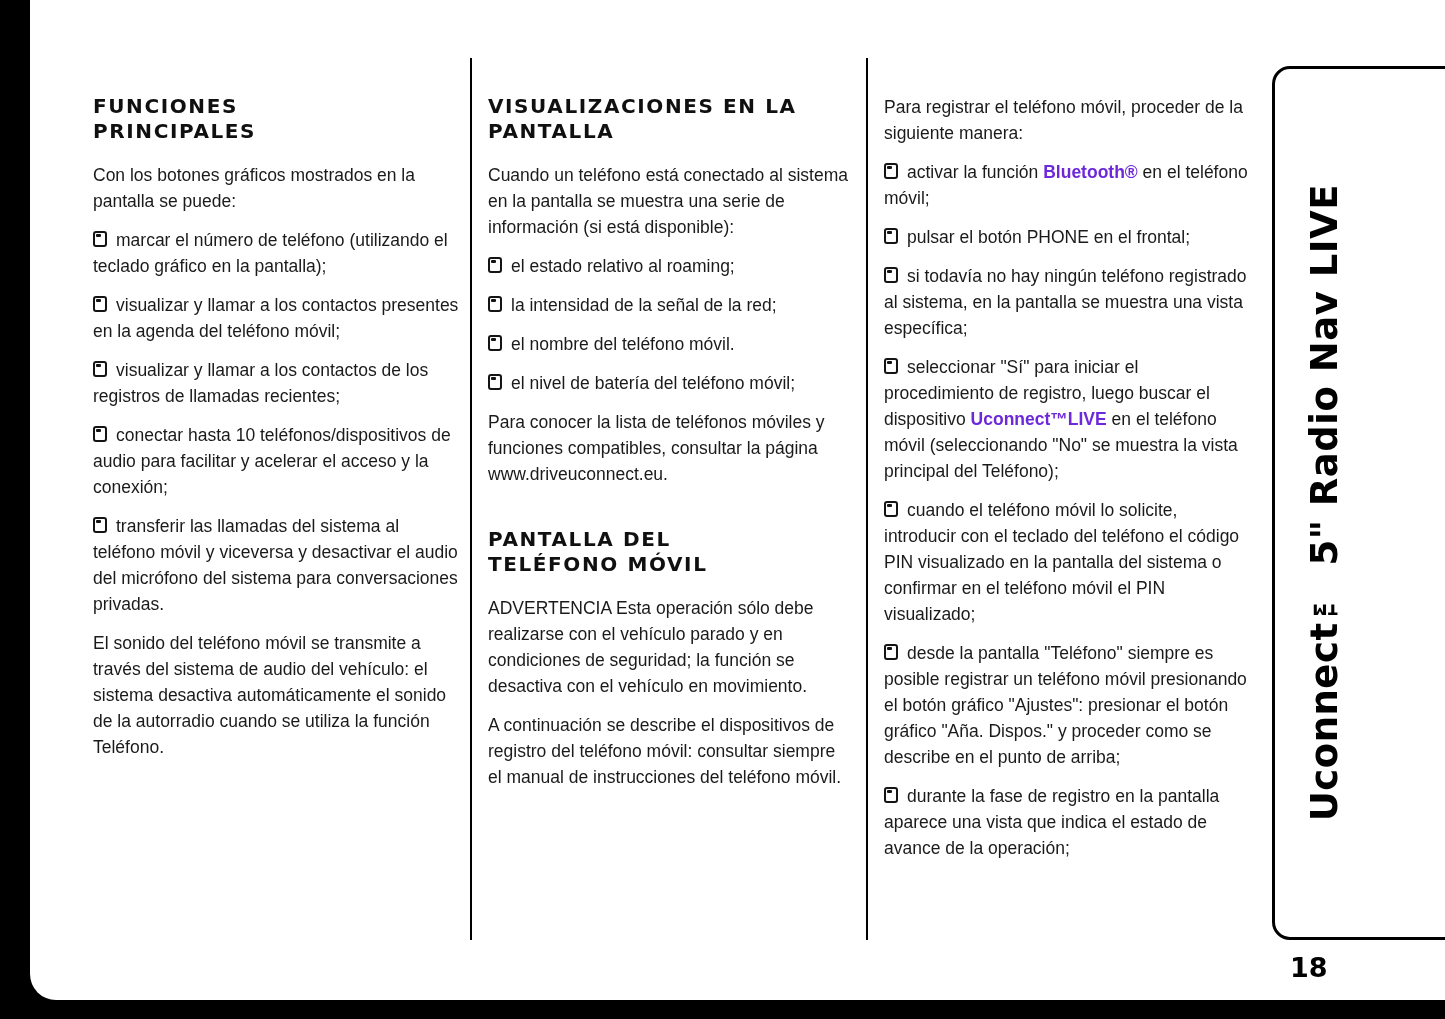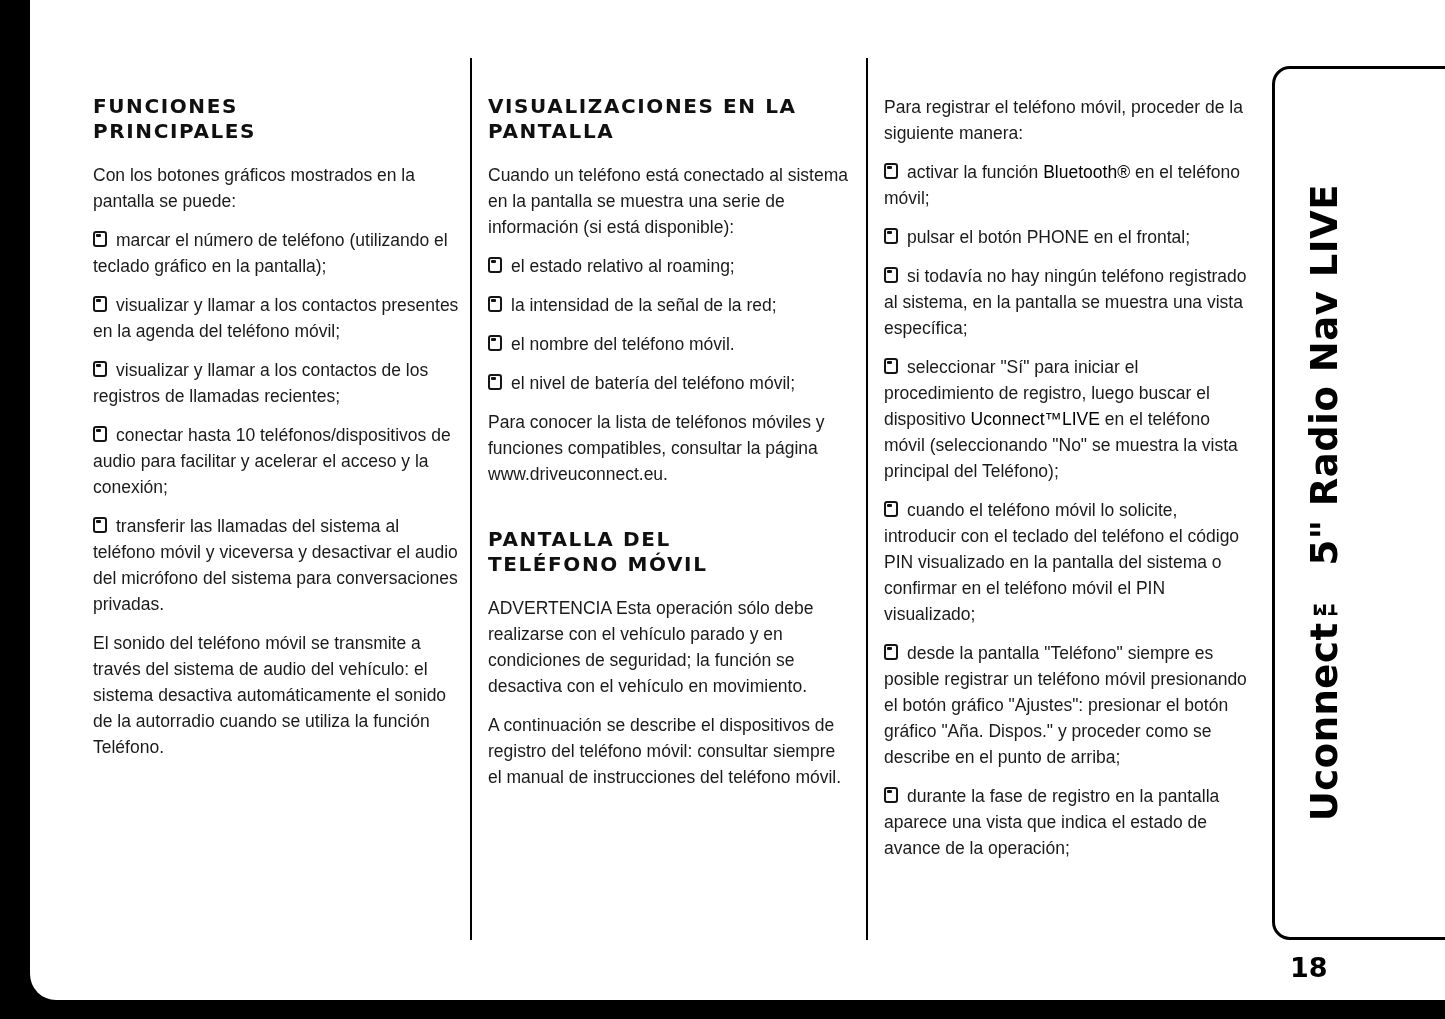--- a/index.html
+++ b/index.html
@@ -21,21 +21,21 @@
   .divider-1{left:440px;}
   .divider-2{left:836px;}
   .col h2{
     font-family:"DejaVu Sans", sans-serif;
     font-size:20px;line-height:25px;font-weight:bold;
     letter-spacing:1.6px;color:#101010;
     margin:0 0 18px 0;white-space:pre-line;
   }
   .col h2:not(:first-child){margin-top:40px;}
   .col p{margin:0 0 13px 0;}
-  .col p strong{font-weight:normal;color:#000000;}
+  .col p strong{font-weight:bold;color:#6d28d9;}
   .blt{
     display:inline-block;width:10px;height:12px;
     border:2px solid #141414;border-radius:3px;
     margin-right:9px;position:relative;top:1px;
   }
   .blt::after{
     content:"";position:absolute;left:1px;top:1px;width:5px;height:3px;
     background:#141414;border-radius:1px;
   }
   .side-tab{

